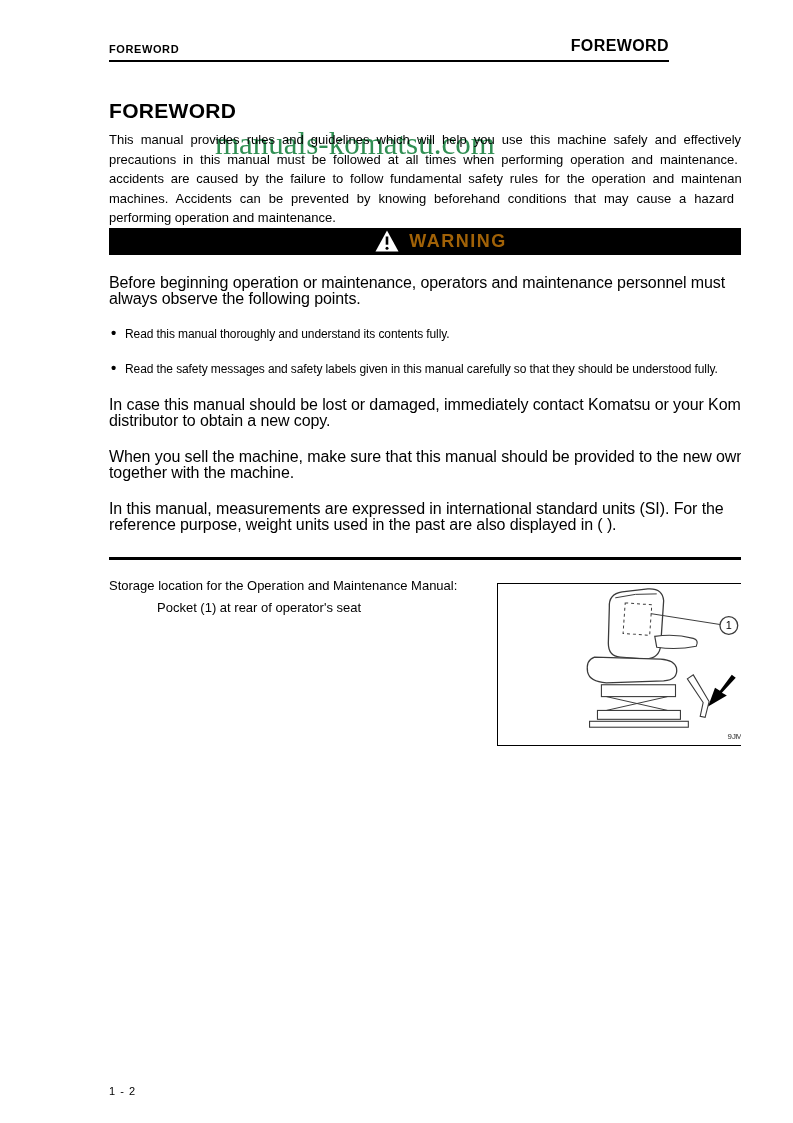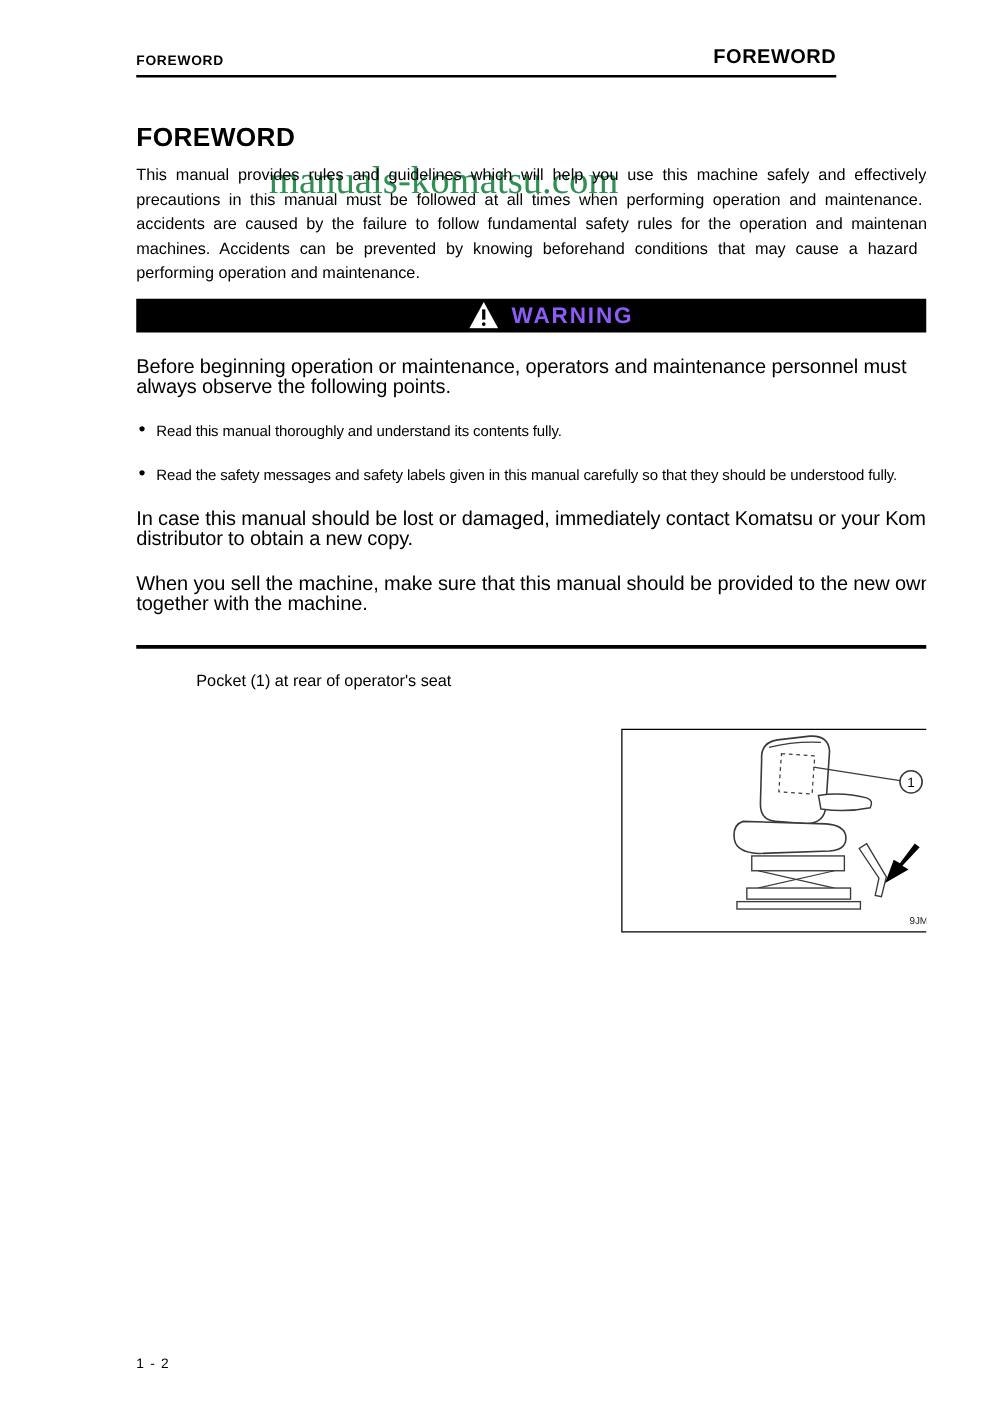--- a/index.html
+++ b/index.html
@@ -47,24 +47,23 @@
   }
   p.intro {
     margin: 0;
     font-size: 13px;
     line-height: 19.5px;
     text-align: justify;
   }
 
   
   .warning-banner {
-    margin-top: 11px;
     height: 27px;
     background: #000;
-    color: #8b5cf6;
+    color: #a16207;
     display: flex;
     align-items: center;
     justify-content: center;
     gap: 10px;
   }
   .warning-banner .wlabel {
     font-size: 18px;
     font-weight: bold;
     letter-spacing: 1.5px;
   }
@@ -168,25 +167,27 @@
     <div class="warn-body">
       <p>Before beginning operation or maintenance, operators and maintenance personnel must always observe the following points.</p>
 
       <ul class="bullets">
         <li><span>Read this manual thoroughly and understand its contents fully.</span></li>
         <li><span>Read the safety messages and safety labels given in this manual carefully so that they should be understood fully.</span></li>
       </ul>
 
       <p>In case this manual should be lost or damaged, immediately contact Komatsu or your Komatsu distributor to obtain a new copy.</p>
       <p>When you sell the machine, make sure that this manual should be provided to the new owner together with the machine.</p>
+      <p>In this manual, measurements are expressed in international standard units (SI). For the reference purpose, weight units used in the past are also displayed in ( ).</p>
     </div>
 
     <hr class="thick-rule">
 
     <div class="storage">
+      <div>Storage location for the Operation and Maintenance Manual:</div>
       <div class="indent">Pocket (1) at rear of operator's seat</div>
     </div>
 
   </div>
 
   <div class="figure-box">
     <svg viewBox="0 0 276 163" aria-hidden="true">
 
       <path d="M112,24 Q111,10 125,8 L151,5 Q166,4 167,17 L164,62 Q163,75 149,76 L123,74 Q111,73 111,60 Z" fill="#ffffff" stroke="#3a3a3a" stroke-width="1.3"></path>
       <path d="M118,14 Q138,9 160,10" fill="none" stroke="#3a3a3a" stroke-width="1"></path>

